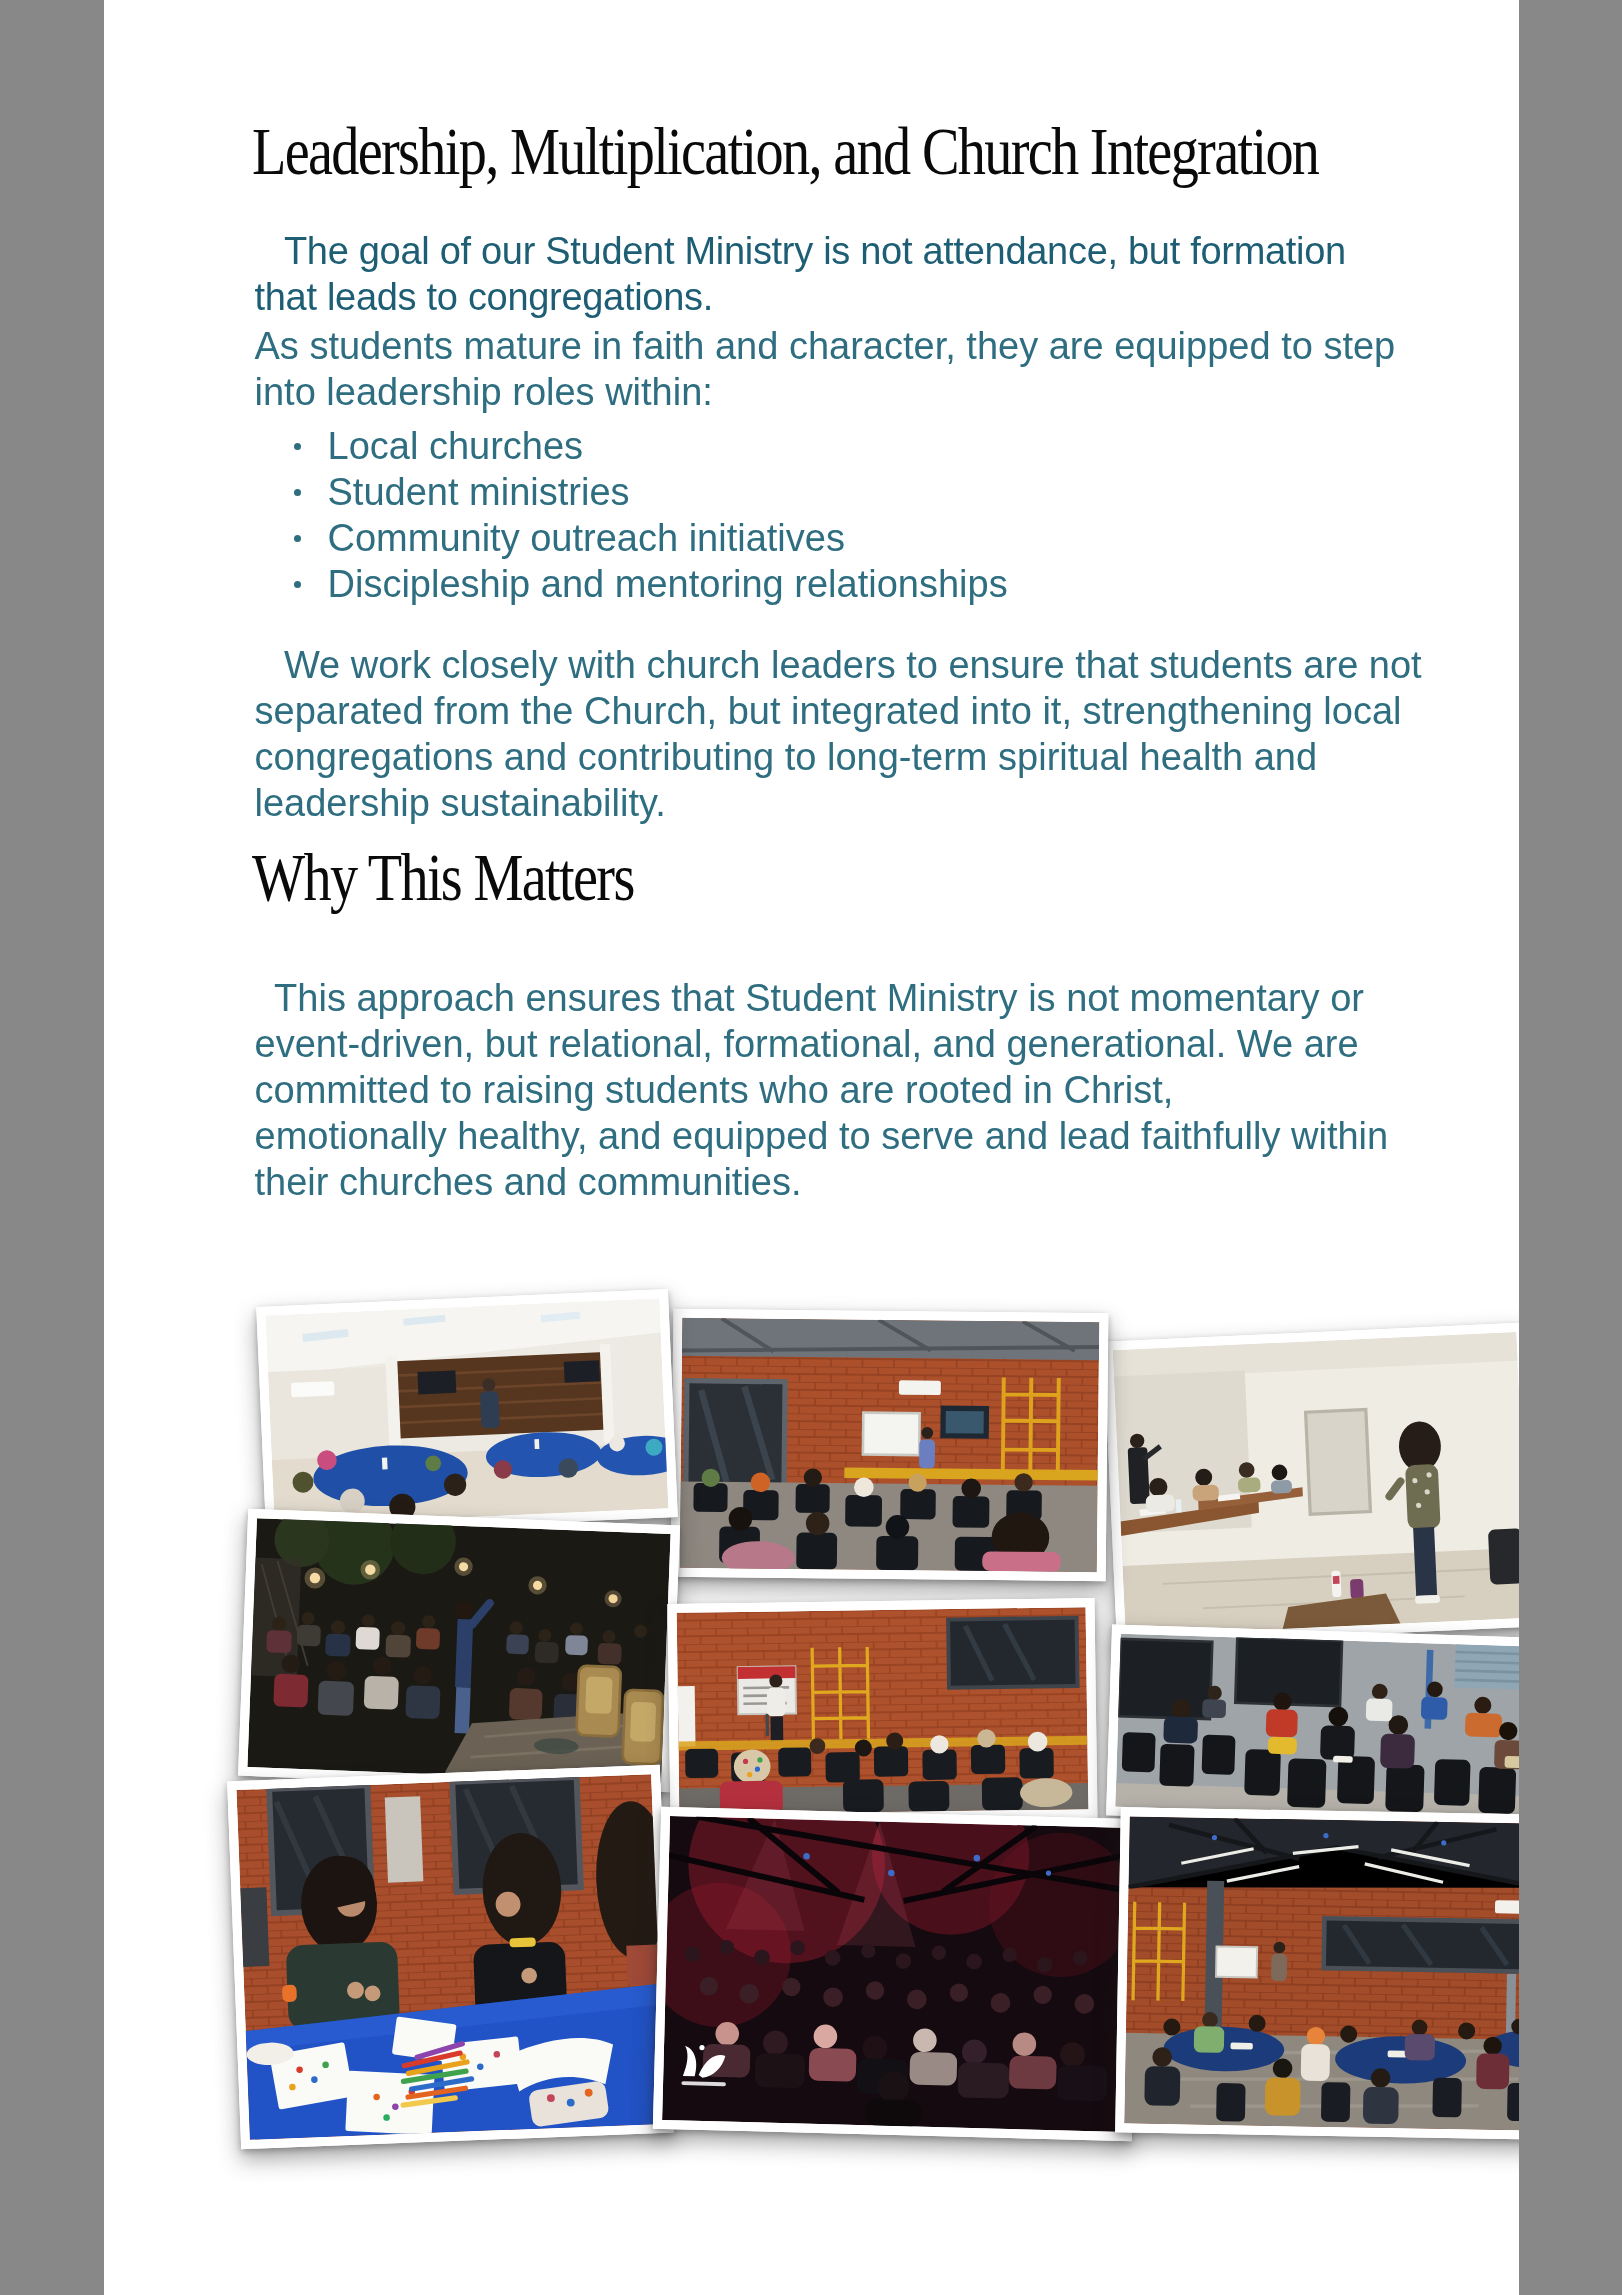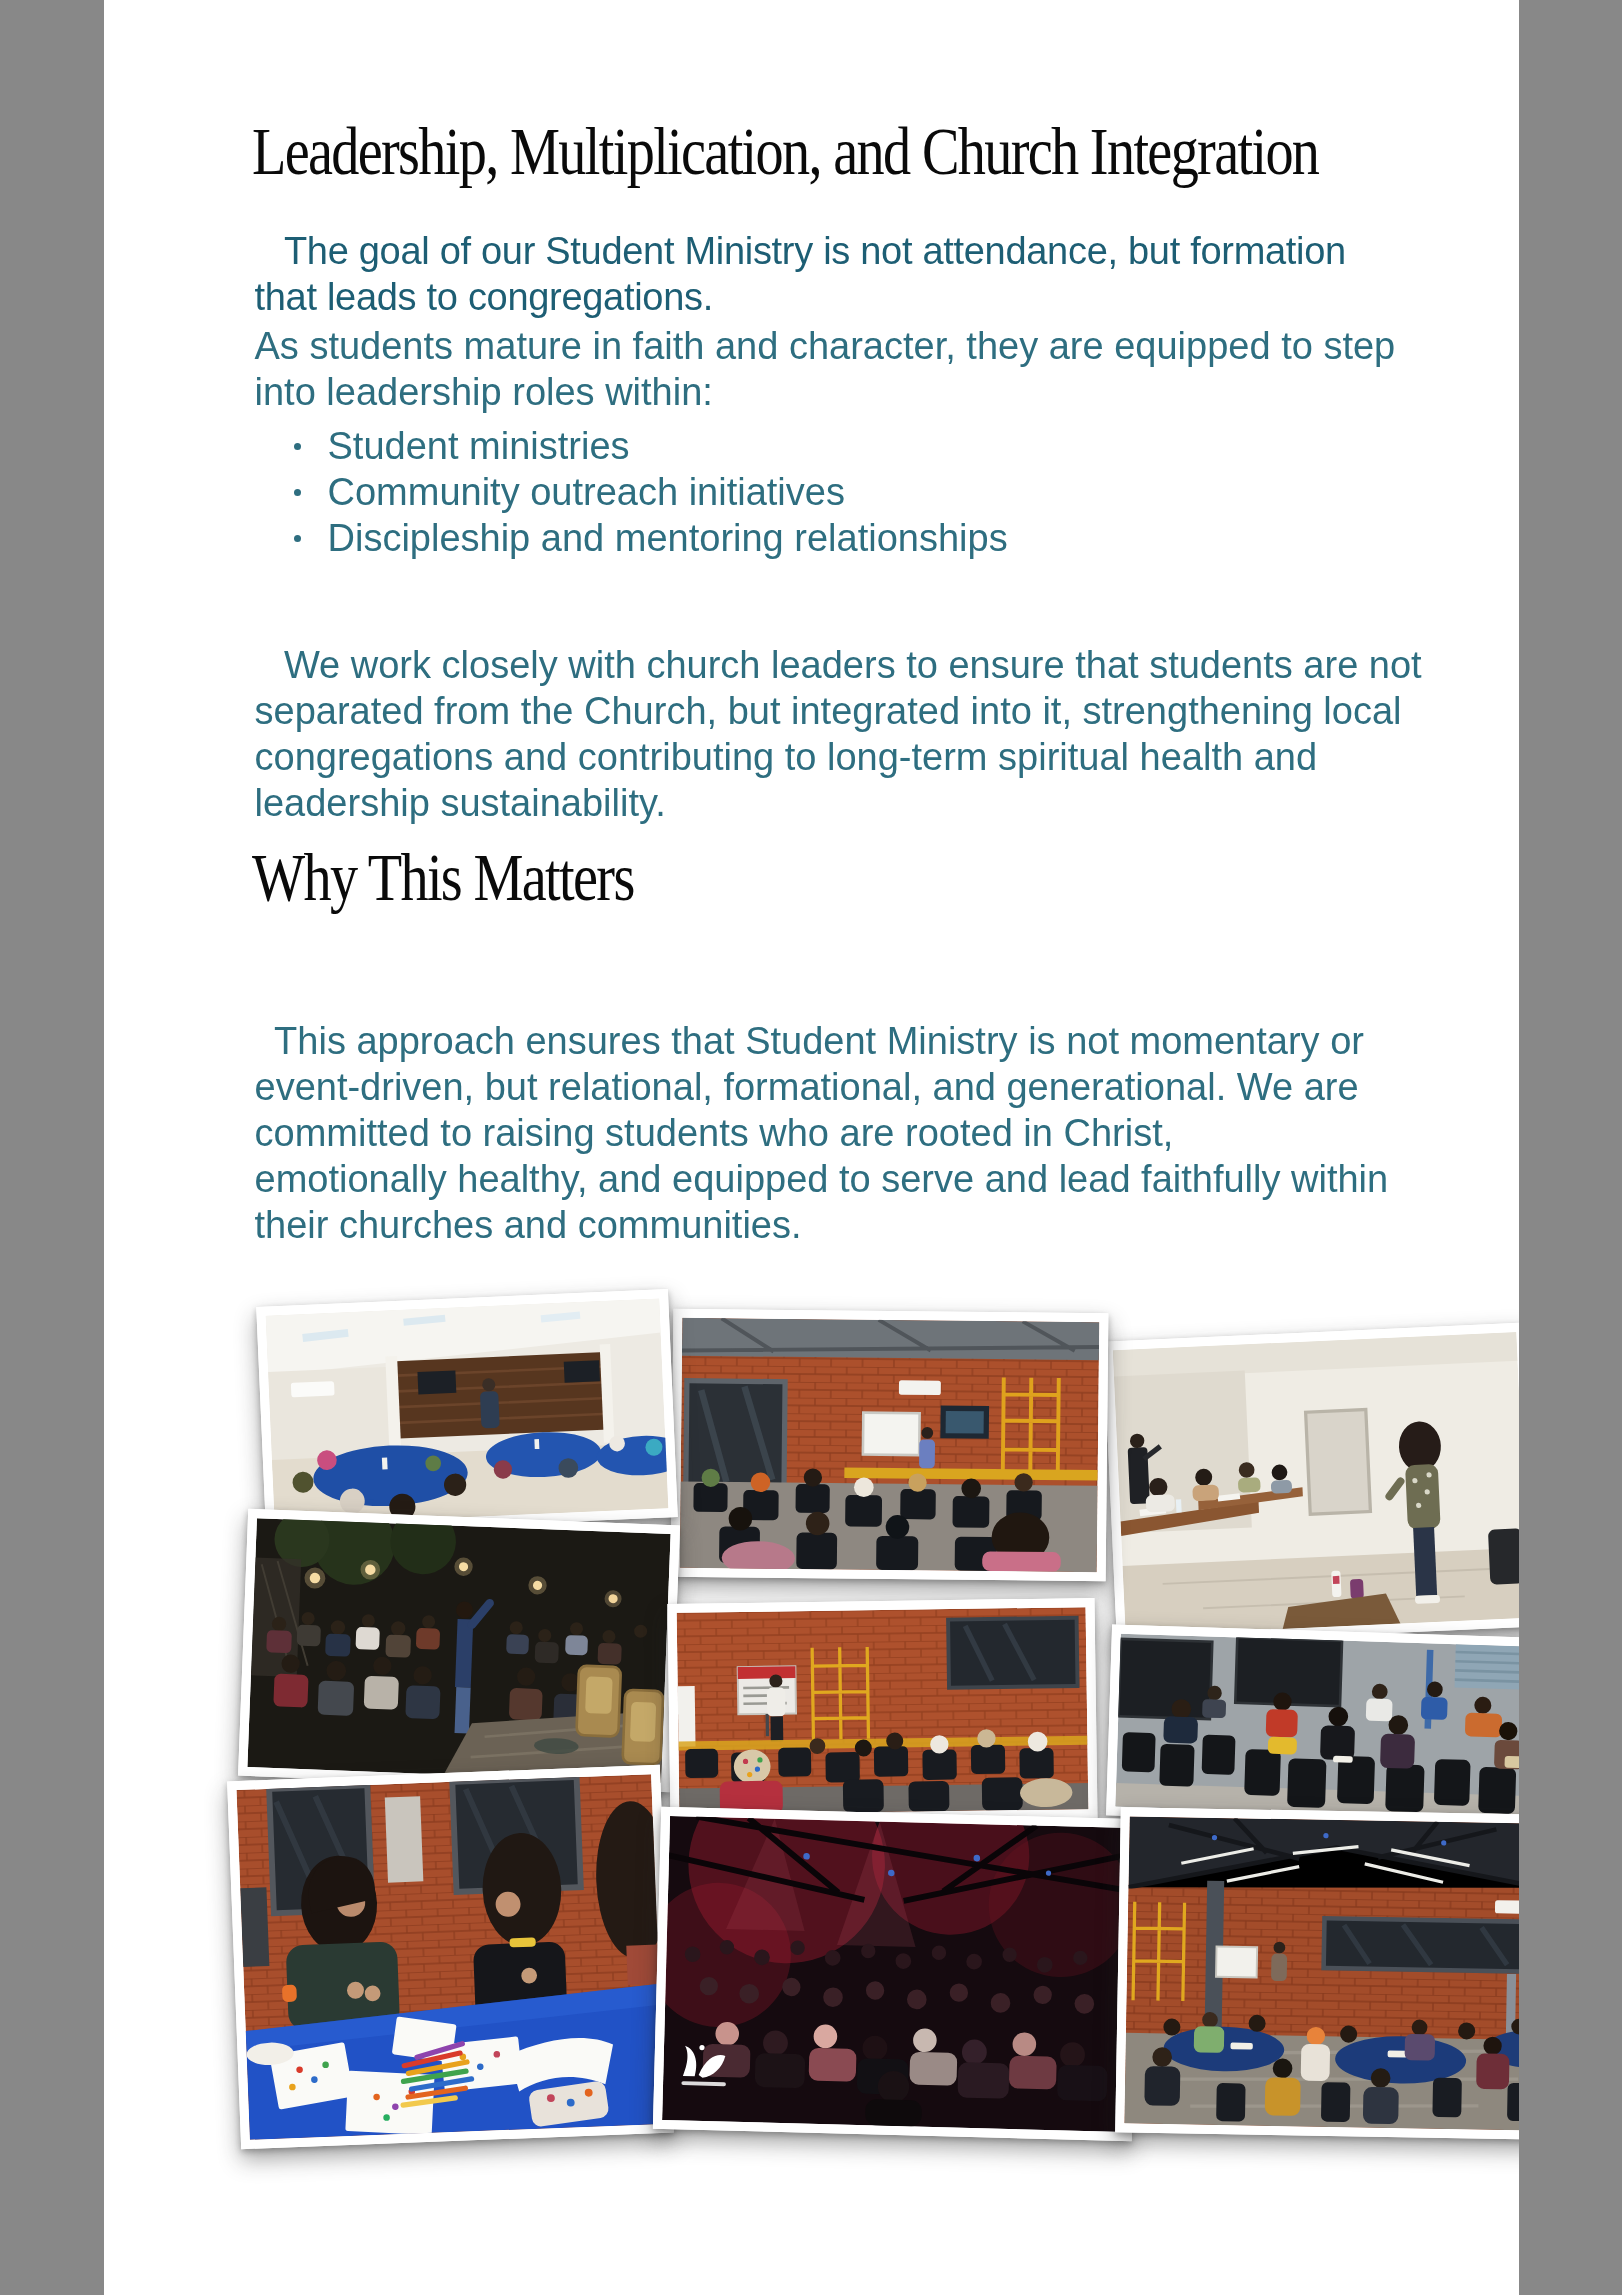--- a/index.html
+++ b/index.html
@@ -37,35 +37,36 @@
     <div class="ln ind45">The goal of our Student Ministry is not attendance, but formation</div>
     <div class="ln">that leads to congregations.</div>
   </div>
 
   <div class="tblock" style="left:151px;top:323px">
     <div class="ln">As students mature in faith and character, they are equipped to step</div>
     <div class="ln">into leadership roles within:</div>
   </div>
 
   <ul class="blist tblock" style="left:151px;top:423px">
+    <li>Local churches</li>
     <li>Student ministries</li>
     <li>Community outreach initiatives</li>
     <li>Discipleship and mentoring relationships</li>
   </ul>
 
   <div class="tblock" style="left:151px;top:642px">
     <div class="ln ind45">We work closely with church leaders to ensure that students are not</div>
     <div class="ln">separated from the Church, but integrated into it, strengthening local</div>
     <div class="ln">congregations and contributing to long-term spiritual health and</div>
     <div class="ln">leadership sustainability.</div>
   </div>
 
   <h2 class="h-display" style="left:148px;top:839px">Why This Matters</h2>
 
-  <div class="tblock" style="left:151px;top:1018px">
+  <div class="tblock" style="left:151px;top:975px">
     <div class="ln ind30">This approach ensures that Student Ministry is not momentary or</div>
     <div class="ln">event-driven, but relational, formational, and generational. We are</div>
     <div class="ln">committed to raising students who are rooted in Christ,</div>
     <div class="ln">emotionally healthy, and equipped to serve and lead faithfully within</div>
     <div class="ln">their churches and communities.</div>
   </div>
 
   <div class="photo" style="left:157px;top:1298px;width:412px;height:228px;transform:rotate(-2.5deg);z-index:3" aria-label="Meeting room with people seated around blue round tables, speaker standing at dark wood wall">
     <svg viewBox="0 0 602 320" preserveAspectRatio="none">
       <rect width="602" height="320" fill="#EDEAE3"></rect>

